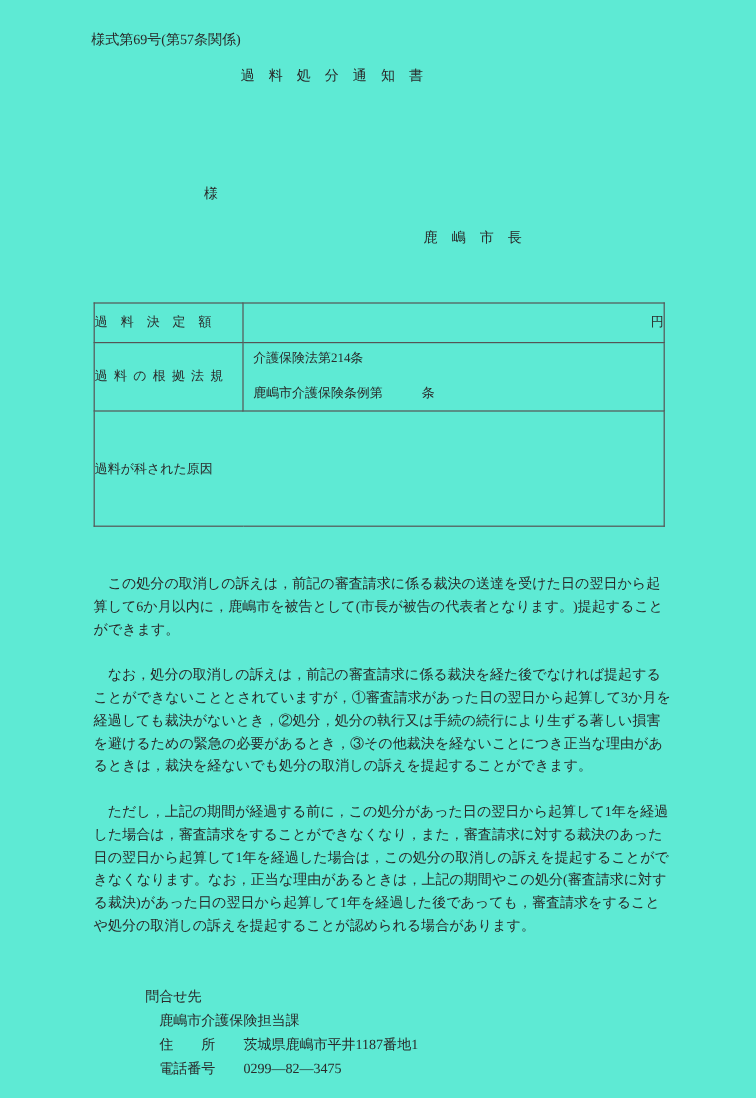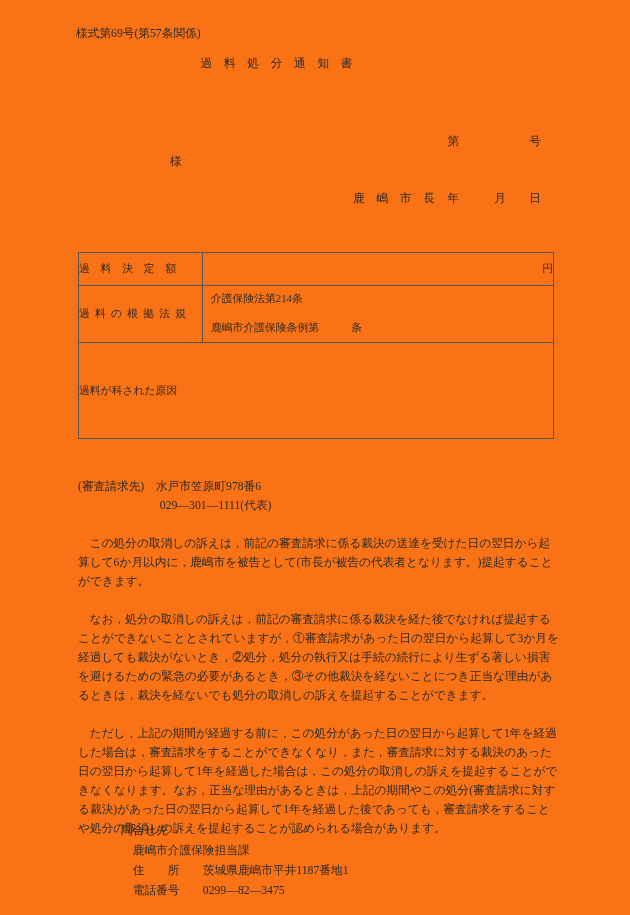--- a/index.html
+++ b/index.html
@@ -4,21 +4,21 @@
 <style>
   html, body {
     margin: 0;
     padding: 0;
     background: #ffffff;
   }
   .page {
     position: relative;
     width: 630px;
     height: 915px;
-    background: #f97316;
+    background: #5eead4;
     color: #2a2a2a;
     font-family: "Liberation Serif", "DejaVu Serif", serif;
     font-size: 11.7px;
     overflow: hidden;
   }
   .abs { position: absolute; }
 
   .form-number { left: 76px; top: 26px; white-space: pre; }
 
   .doc-title {
@@ -101,24 +101,20 @@
 </style>
 </head>
 <body>
 
 <div class="page">
 
   <div class="abs form-number">様式第69号(第57条関係)</div>
 
   <div class="abs doc-title">過　料　処　分　通　知　書</div>
 
-  <div class="abs number-date">
-    <div>第　　　　　　号</div>
-    <div>年　　　月　　日</div>
-  </div>
 
   <div class="abs addressee">様</div>
 
   <div class="abs issuer">鹿　嶋　市　長</div>
 
 
   <table class="fine-table">
     <colgroup>
       <col style="width:124px">
       <col style="width:351px">
@@ -137,22 +133,20 @@
           </div>
         </td>
       </tr>
       <tr style="height:96px;">
         <td class="cause-cell" colspan="2">過料が科された原因</td>
       </tr>
     </tbody>
   </table>
 
   <div class="abs appeal-block">
-    <div>(審査請求先)　水戸市笠原町978番6
-　　　　　　　029―301―1111(代表)</div>
     <div>　この処分の取消しの訴えは，前記の審査請求に係る裁決の送達を受けた日の翌日から起
 算して6か月以内に，鹿嶋市を被告として(市長が被告の代表者となります。)提起すること
 ができます。</div>
     <div>　なお，処分の取消しの訴えは，前記の審査請求に係る裁決を経た後でなければ提起する
 ことができないこととされていますが，①審査請求があった日の翌日から起算して3か月を
 経過しても裁決がないとき，②処分，処分の執行又は手続の続行により生ずる著しい損害
 を避けるための緊急の必要があるとき，③その他裁決を経ないことにつき正当な理由があ
 るときは，裁決を経ないでも処分の取消しの訴えを提起することができます。</div>
     <div>　ただし，上記の期間が経過する前に，この処分があった日の翌日から起算して1年を経過
 した場合は，審査請求をすることができなくなり，また，審査請求に対する裁決のあった

